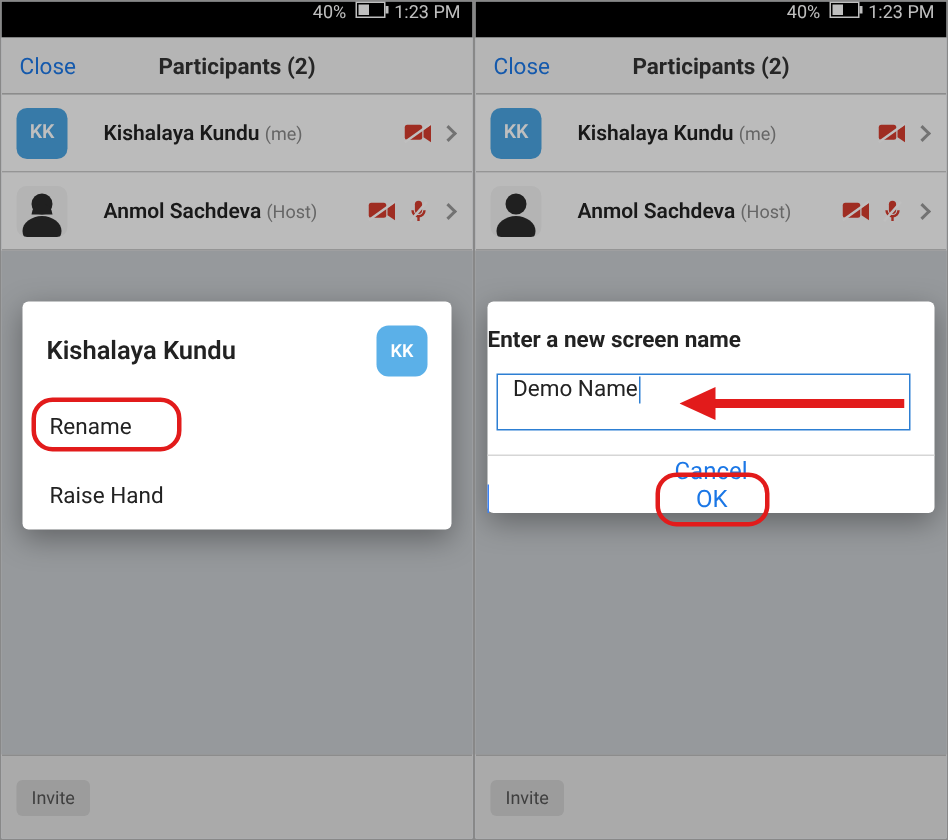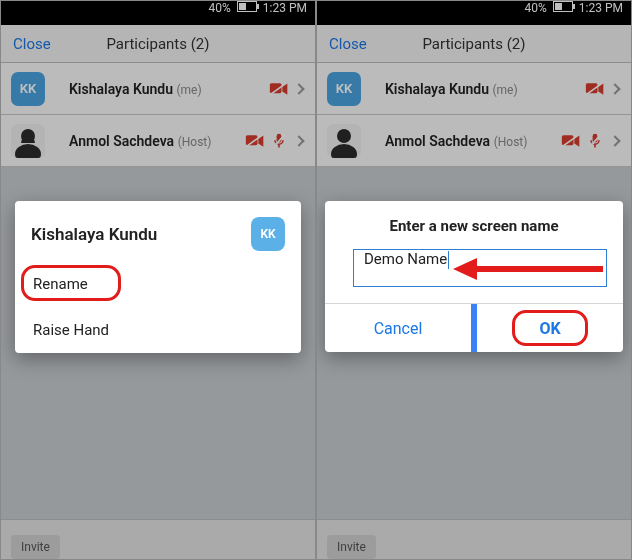--- a/index.html
+++ b/index.html
@@ -67,20 +67,21 @@
     color: #1b77e6;
     font-size: 15px;
   }
   .nav-title {
     position: absolute;
     left: 0; right: 0;
     text-align: center;
     font-size: 15px;
     color: #333;
     pointer-events: none;
+    font-weight: bold;
   }
   
   .row {
     height: 52px;
     display: flex;
     align-items: center;
     padding: 0 12px 0 10px;
     border-bottom: 1px solid #c7c7c7;
     background: #fafafa;
   }
@@ -131,25 +132,25 @@
   .dim-overlay {
     position: absolute;
     inset: 0;
     background: rgba(0,0,0,0.25);
   }
   
   .invite-bar {
     position: absolute;
     left: 0; right: 0;
     bottom: 0;
-    height: 40px;
+    height: 56px;
     background: #e3e3e3;
     border-top: 1px solid #bbb;
     display: flex;
-    align-items: flex-end;
+    align-items: center;
     padding: 0 10px;
   }
   .invite-btn {
     background: #d0d0d0;
     color: #555;
     font-size: 12px;
     padding: 5px 10px;
     border-radius: 4px;
   }
   
@@ -203,27 +204,26 @@
     position: absolute;
     left: 8px;
     right: 8px;
     top: 200px;
     background: #fff;
     border-radius: 4px;
     box-shadow: 0 6px 20px rgba(0,0,0,0.35);
     padding: 16px 0 0 0;
   }
   .dlg-title {
-    text-align: center;
     font-size: 15px;
     font-weight: 700;
     color: #222;
     padding-bottom: 14px;
   }
-  .dlg-input-wrap { padding: 0 16px 16px 28px; position: relative; }
+  .dlg-input-wrap { padding: 0 16px 16px 6px; position: relative; }
   .dlg-input {
     width: 100%;
     height: 38px;
     border: 1px solid #2d7fd3;
     padding: 0 10px;
     font-size: 15px;
     color: #222;
     outline: none;
   }
   .dlg-input::after{}
@@ -231,31 +231,32 @@
     display: inline-block;
     width: 1px;
     height: 18px;
     background: #2d7fd3;
     vertical-align: middle;
     margin-left: 1px;
   }
   .dlg-buttons {
     display: flex;
     border-top: 1px solid #d6d6d6;
+    flex-direction: column;
   }
   .dlg-btn {
     flex: 1;
     height: 48px;
     display: flex;
     align-items: center;
     justify-content: center;
     font-size: 16px;
     color: #1b77e6;
   }
-  .dlg-btn + .dlg-btn { border-left: 6px solid #3b82f6; font-weight: 700; }
+  .dlg-btn + .dlg-btn { border-left: 1px solid #3b82f6; font-weight: 400; }
   
   .arrow {
     position: absolute;
     pointer-events: none;
   }
 </style>
 </head>
 <body>
 
 <div class="phone">

